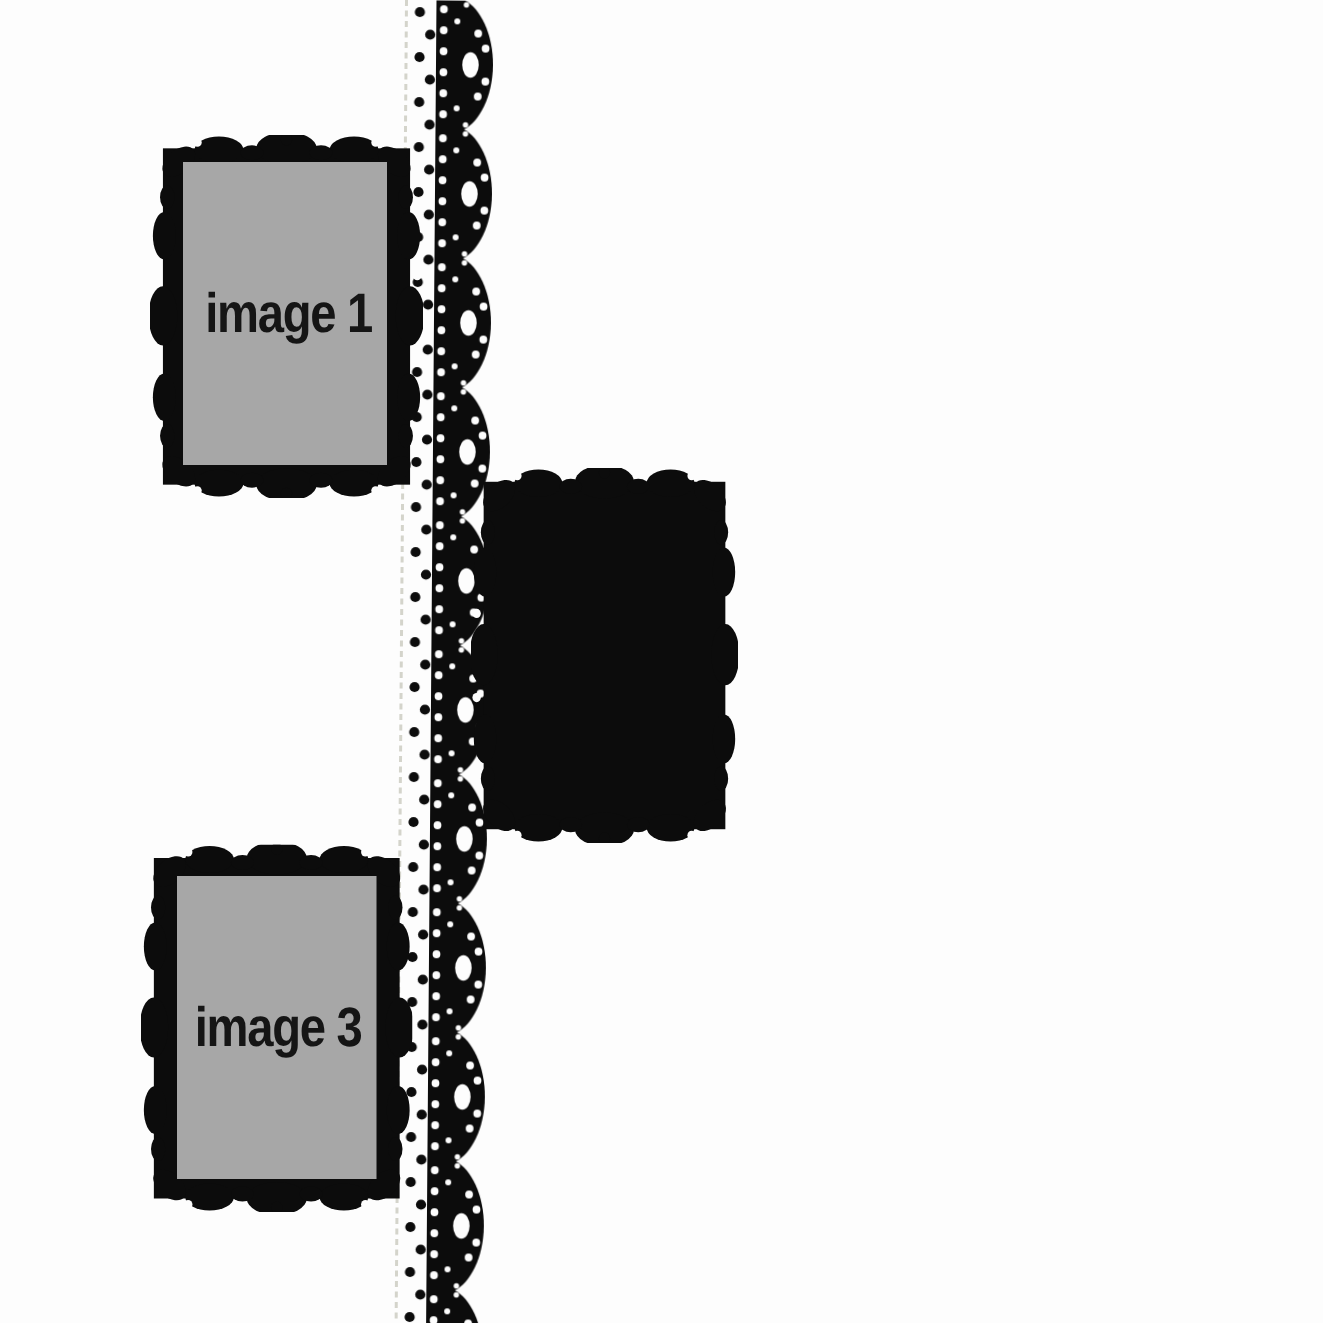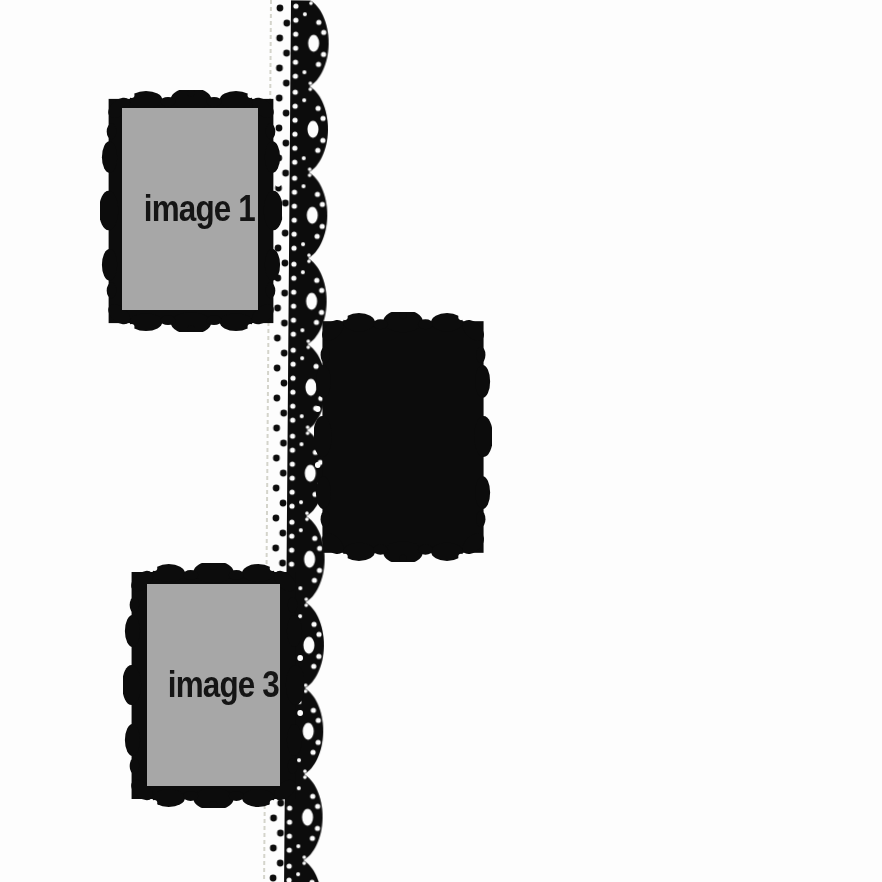--- a/index.html
+++ b/index.html
@@ -14,21 +14,21 @@
   .ribbon{
     position:absolute;left:263px;top:0;
     transform:rotate(.45deg);transform-origin:10px 0;
   }
 
   
   .frame{position:absolute}
   .ornate{position:absolute;left:0;top:0;width:100%;height:100%;color:var(--ink,#0c0c0c)}
   .photo{
     position:absolute;background:var(--placeholder,#a7a7a7);
-    display:flex;align-items:center;justify-content:center;padding-left:19px;
+    display:flex;align-items:center;justify-content:flex-end;padding-left:19px;
   }
   .label{
     display:inline-block;white-space:nowrap;
     font-weight:700;font-size:37px;letter-spacing:-1px;
     color:var(--text,#151515);
     transform:scaleX(.85);
   }
 </style>
 </head>
 <body>
@@ -129,21 +129,21 @@
       <span class="label">image 1</span>
     </div>
   </div>
 
   <div class="frame" style="left:314px;top:312px;width:178px;height:250px;">
     <svg class="ornate" viewBox="0 0 190 245" preserveAspectRatio="none">
         <use href="#ornate-frame"></use>
       </svg>
   </div>
 
-  <div class="frame" style="left:123px;top:563px;width:181px;height:245px;">
+  <div class="frame" style="left:94px;top:563px;width:181px;height:245px;">
     <svg class="ornate" viewBox="0 0 190 245" preserveAspectRatio="none">
         <use href="#ornate-frame"></use>
       </svg>
     <div class="photo" style="left:24px;top:21px;right:24px;bottom:22px;">
       <span class="label">image 3</span>
     </div>
   </div>
 
 </div>
 

